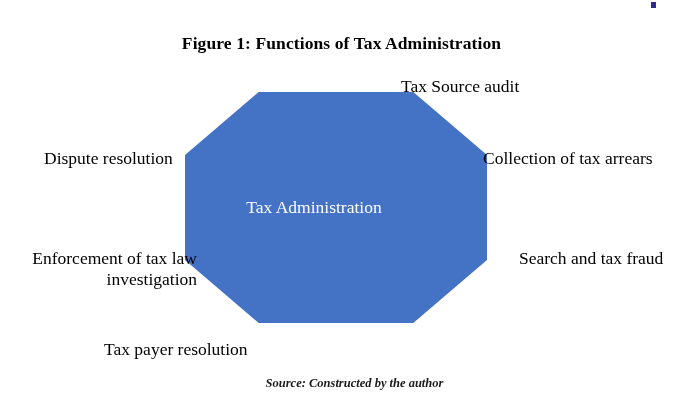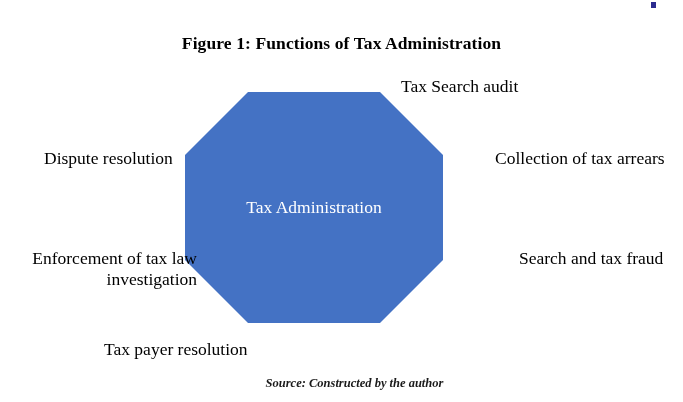--- a/index.html
+++ b/index.html
@@ -39,20 +39,21 @@
     letter-spacing: 0.1px;
     color: #000000;
     white-space: nowrap;
   }
   #octagon-wrap {
     position: absolute;
     left: 185px;
     top: 92px;
     width: 258px;
     height: 231px;
+    padding-left: 44px;
   }
   #octagon-shape {
     position: absolute;
     inset: 0;
     width: 100%;
     height: 100%;
     display: block;
   }
   #octagon-label {
     position: absolute;
@@ -79,21 +80,21 @@
     white-space: nowrap;
   }
   .fn-label.wrap {
     white-space: normal;
     width: 190px;
   }
   
   #label-processing      { left: 67px;  top: 76px; }
   #label-audit           { left: 401px; top: 76px; }
   #label-dispute         { left: 44px;  top: 148px; }
-  #label-arrears         { left: 495px; top: 148px; text-align: right; }
+  #label-arrears         { left: 483px; top: 148px; text-align: right; }
   #label-enforcement     { left: 7px;   top: 248px; text-align: right; }
   #label-search          { left: 519px; top: 248px; }
   #label-education       { left: 104px; top: 339px; }
   #label-registration    { left: 404px; top: 339px; }
 
   #source-note {
     position: absolute;
     left: 13px;
     top: 376px;
     width: 683px;
@@ -116,21 +117,21 @@
   <div id="figure-title">Figure 1: Functions of Tax Administration</div>
 
   <div id="octagon-wrap">
     <svg id="octagon-shape" viewBox="0 0 258 231" preserveAspectRatio="none">
       <polygon points="63,0 195,0 258,63 258,168 195,231 63,231 0,168 0,63" fill="#4472C4"></polygon>
     </svg>
     <div id="octagon-label">Tax Administration</div>
   </div>
 
 
-  <div class="fn-label" id="label-audit">Tax Search audit</div>
+  <div class="fn-label" id="label-audit">Tax Source audit</div>
 
   <div class="fn-label" id="label-dispute">Dispute resolution</div>
 
   <div class="fn-label" id="label-arrears">Collection of tax arrears</div>
 
   <div class="fn-label wrap" id="label-enforcement">Enforcement of tax law investigation</div>
 
   <div class="fn-label" id="label-search">Search and tax fraud</div>
 
   <div class="fn-label" id="label-education">Tax payer resolution</div>

